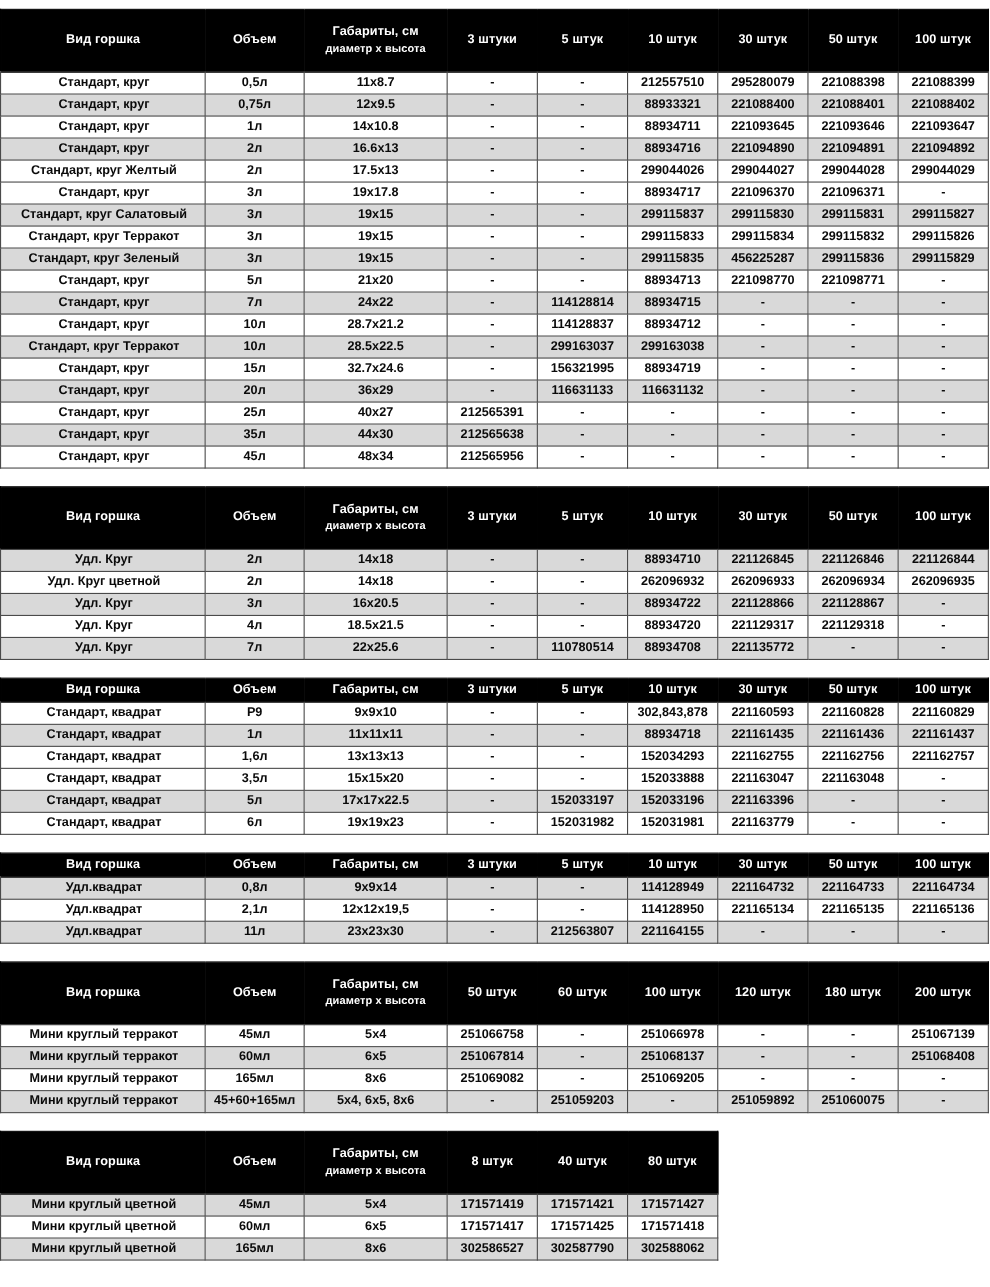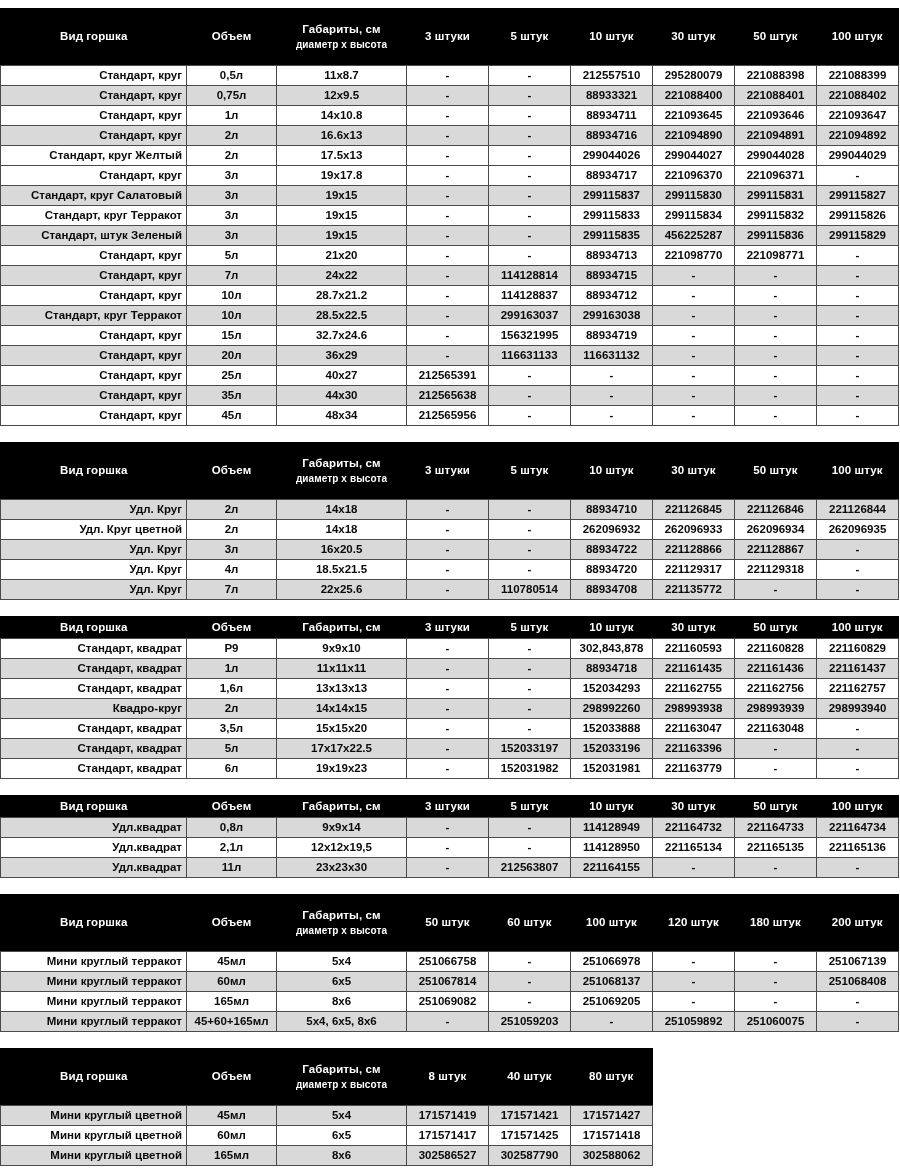--- a/index.html
+++ b/index.html
@@ -55,21 +55,21 @@
     text-align: center;
     vertical-align: middle;
     border: 1px solid #4a4a4a;
     padding: 0 4px;
     height: 19px;
     line-height: 19px;
     white-space: nowrap;
     overflow: hidden;
   }
   table.pricelist tbody td.name {
-    text-align: right;
+    text-align: center;
     padding-left: 6px;
   }
   table.pricelist tbody tr.odd td {
     background: #ffffff;
   }
   table.pricelist tbody tr.even td {
     background: #d9d9d9;
   }
 
   .tbl-gap { height: 16px; }
@@ -197,21 +197,21 @@
               <td>3л</td>
               <td>19x15</td>
               <td>-</td>
               <td>-</td>
               <td>299115833</td>
               <td>299115834</td>
               <td>299115832</td>
               <td>299115826</td>
             </tr>
             <tr class="even">
-              <td class="name">Стандарт, штук Зеленый</td>
+              <td class="name">Стандарт, круг Зеленый</td>
               <td>3л</td>
               <td>19x15</td>
               <td>-</td>
               <td>-</td>
               <td>299115835</td>
               <td>456225287</td>
               <td>299115836</td>
               <td>299115829</td>
             </tr>
             <tr class="odd">
@@ -456,31 +456,20 @@
               <td class="name">Стандарт, квадрат</td>
               <td>1,6л</td>
               <td>13x13x13</td>
               <td>-</td>
               <td>-</td>
               <td>152034293</td>
               <td>221162755</td>
               <td>221162756</td>
               <td>221162757</td>
             </tr>
-            <tr class="even">
-              <td class="name">Квадро-круг</td>
-              <td>2л</td>
-              <td>14x14x15</td>
-              <td>-</td>
-              <td>-</td>
-              <td>298992260</td>
-              <td>298993938</td>
-              <td>298993939</td>
-              <td>298993940</td>
-            </tr>
             <tr class="odd">
               <td class="name">Стандарт, квадрат</td>
               <td>3,5л</td>
               <td>15x15x20</td>
               <td>-</td>
               <td>-</td>
               <td>152033888</td>
               <td>221163047</td>
               <td>221163048</td>
               <td>-</td>

